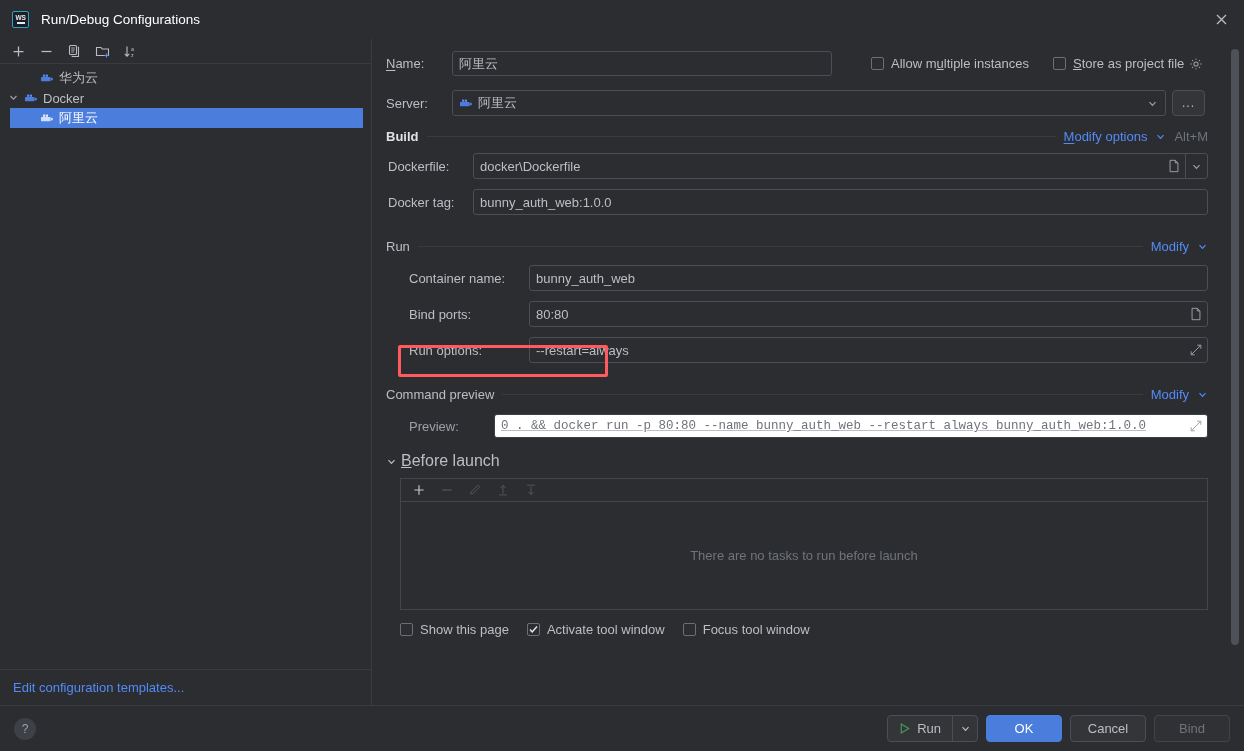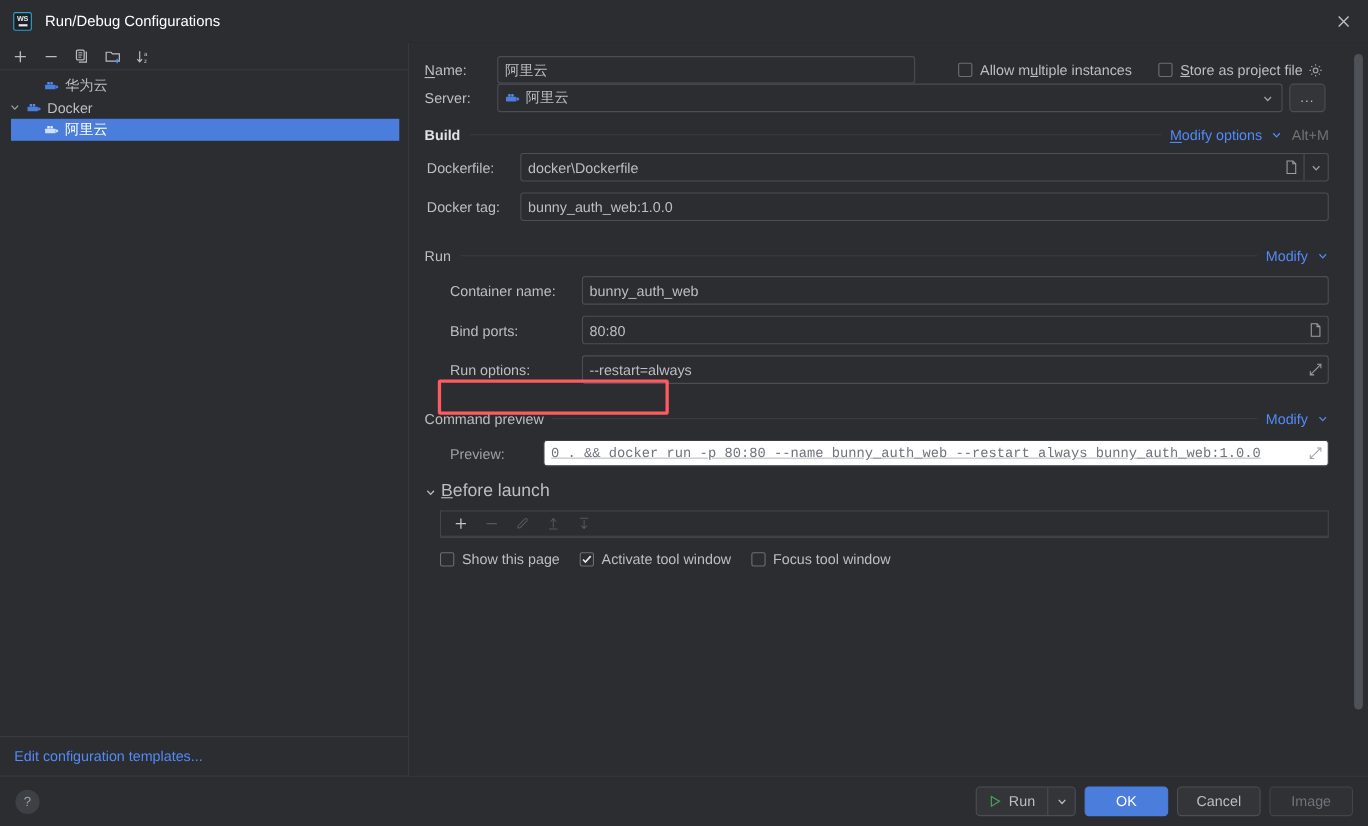--- a/index.html
+++ b/index.html
@@ -337,21 +337,21 @@
       </div>
     </div>
 
     <div class="right-panel">
       <div class="right-scroll">
 
         <div class="scrollbar"></div>
 
         <div class="form">
 
-          <div class="row" style="">
+          <div class="row" style="margin-bottom:14px;">
             <div class="lbl" style="width:66px;"><u>N</u>ame:</div>
             <div class="field" style="width:380px;height:25px;">
               <input type="text" value="阿里云" style="">
             </div>
             <div style="display:flex;align-items:center;margin-left:39px;">
               <span class="cbx"></span>
               <span class="cbx-label">Allow m<u>u</u>ltiple instances</span>
             </div>
             <div style="display:flex;align-items:center;margin-left:24px;">
               <span class="cbx"></span>
@@ -526,20 +526,21 @@
                 <svg width="14" height="14" viewBox="0 0 16 16">
                   <path d="M8,3 L8,12 M5.2,5.8 L8,2.8 L10.8,5.8 M3.5,13.6 L12.5,13.6" stroke="#55585e" stroke-width="1.05" fill="none"></path>
                 </svg>
               </div>
               <div class="tb-btn">
                 <svg width="14" height="14" viewBox="0 0 16 16">
                   <path d="M8,4 L8,13 M5.2,10.2 L8,13.2 L10.8,10.2 M3.5,2.4 L12.5,2.4" stroke="#55585e" stroke-width="1.05" fill="none"></path>
                 </svg>
               </div>
             </div>
+            <div class="bl-empty">There are no tasks to run before launch</div>
           </div>
 
           <div class="bottom-cbx">
             <div class="grp">
               <span class="cbx"></span>
               <span class="cbx-label">Show this page</span>
             </div>
             <div class="grp">
               <span class="cbx checked">
                 <svg width="11" height="11" viewBox="0 0 11 11">
@@ -582,19 +583,19 @@
       </div>
     </div>
 
     <div class="btn primary">
       <span>OK</span>
     </div>
     <div class="btn" style="min-width:76px;">
       <span>Cancel</span>
     </div>
     <div class="btn disabled" style="min-width:76px;border-color:#43454a;background:#2f3135;">
-      <span>Image</span>
+      <span>Bind</span>
     </div>
   </div>
 
   <div class="highlight-box" style="left:398px; top:345px; width:210px; height:32px;"></div>
 
 </div>
 
 </body></html>

